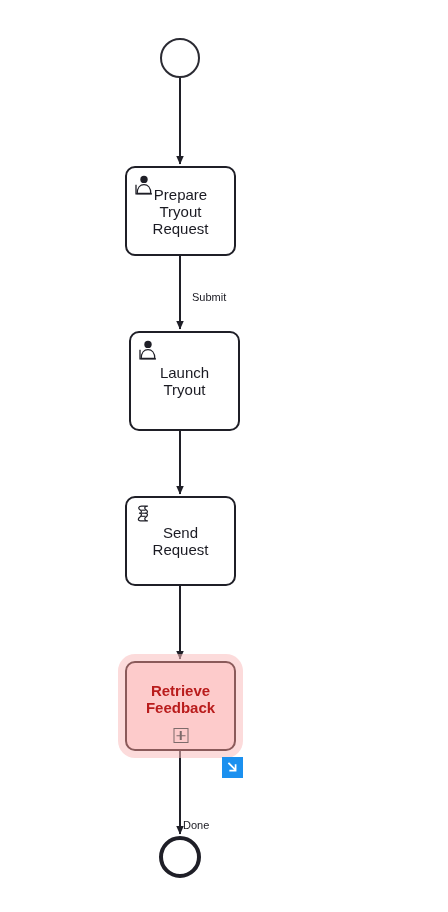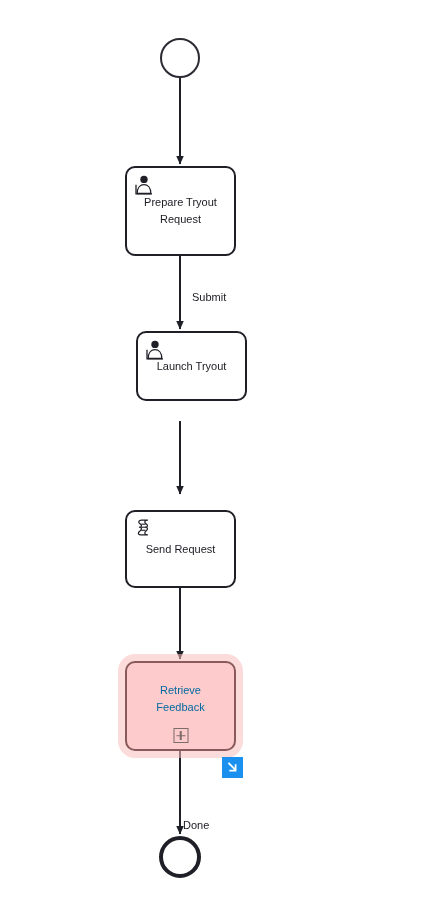--- a/index.html
+++ b/index.html
@@ -37,41 +37,42 @@
     border: 2px solid #1f1f27;
     border-radius: 10px;
     background: #ffffff;
     display: flex;
     flex-direction: column;
     align-items: center;
     justify-content: center;
     text-align: center;
   }
   .task-label {
-    font-size: 11px;
+    font-size: 15px;
     line-height: 17px;
     color: #1a1a22;
     padding: 0 8px;
     white-space: pre-line;
   }
   .task-icon {
     position: absolute;
     left: 6px;
     top: 5px;
     width: 22px;
     height: 22px;
   }
   
   .task-highlight {
     border: 2px solid #8a5a5a;
     background: #fdcbcb;
     box-shadow: 0 0 0 7px rgba(250, 190, 190, 0.55);
   }
   .task-highlight .task-label {
-    color: #0369a1;
+    color: #b91c1c;
+    font-weight: bold;
   }
   .marker-plus {
     position: absolute;
     bottom: 6px;
     left: 50%;
     transform: translateX(-50%);
     width: 15px;
     height: 15px;
     border: 1.5px solid #7d6b6b;
     box-sizing: border-box;
@@ -143,30 +144,30 @@
   <div class="node task" style="left:125px; top:166px; width:111px; height:90px;">
     <svg class="task-icon" viewBox="0 0 22 22" xmlns="http://www.w3.org/2000/svg">
       <circle cx="11" cy="6.4" r="3.7" fill="#1f1f27"></circle>
       <path d="M4.2 20.5 C4.2 14.6 7.3 11.6 11 11.6 C14.7 11.6 17.8 14.6 17.8 20.5 Z" fill="none" stroke="#1f1f27" stroke-width="1.3"></path>
       <path d="M3 11.8 L3 20.8 L19 20.8" fill="none" stroke="#1f1f27" stroke-width="1.3"></path>
     </svg>
     <div class="task-label">Prepare Tryout
 Request</div>
   </div>
 
-  <div class="node task" style="left:136px; top:331px; width:111px; height:70px;">
+  <div class="node task" style="left:129px; top:331px; width:111px; height:100px;">
     <svg class="task-icon" viewBox="0 0 22 22" xmlns="http://www.w3.org/2000/svg">
       <circle cx="11" cy="6.4" r="3.7" fill="#1f1f27"></circle>
       <path d="M4.2 20.5 C4.2 14.6 7.3 11.6 11 11.6 C14.7 11.6 17.8 14.6 17.8 20.5 Z" fill="none" stroke="#1f1f27" stroke-width="1.3"></path>
       <path d="M3 11.8 L3 20.8 L19 20.8" fill="none" stroke="#1f1f27" stroke-width="1.3"></path>
     </svg>
     <div class="task-label">Launch Tryout</div>
   </div>
 
-  <div class="node task" style="left:125px; top:510px; width:111px; height:78px;">
+  <div class="node task" style="left:125px; top:496px; width:111px; height:90px;">
     <svg class="task-icon" viewBox="0 0 22 22" xmlns="http://www.w3.org/2000/svg">
       <path d="M14.5 3 C11.5 3 11 5.5 13 6.8 C15 8.1 15 10.2 12.5 10.2
                C15 10.2 15 12.5 13 13.9 C11 15.2 11.5 17.8 14.5 17.8
                L7.5 17.8 C4.5 17.8 5 15.2 7 13.9 C9 12.5 9 10.2 6.5 10.2
                C9 10.2 9 8.1 7 6.8 C5 5.5 5.5 3 8.5 3 Z" fill="none" stroke="#1f1f27" stroke-width="1.25" stroke-linejoin="round"></path>
       <line x1="8.2" y1="7.2" x2="12.6" y2="7.2" stroke="#1f1f27" stroke-width="1.1"></line>
       <line x1="8.2" y1="10.2" x2="12.6" y2="10.2" stroke="#1f1f27" stroke-width="1.1"></line>
       <line x1="8.2" y1="13.3" x2="12.6" y2="13.3" stroke="#1f1f27" stroke-width="1.1"></line>
     </svg>
     <div class="task-label">Send Request</div>

